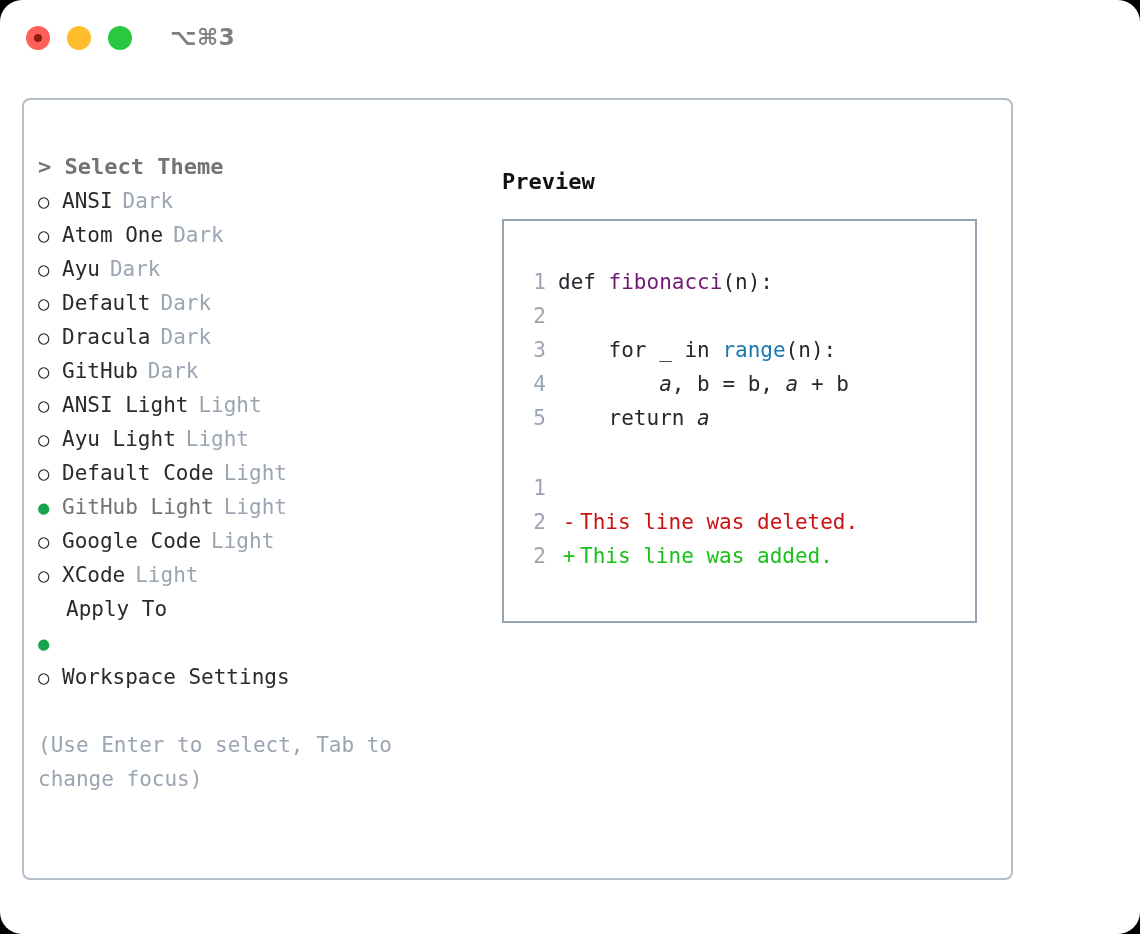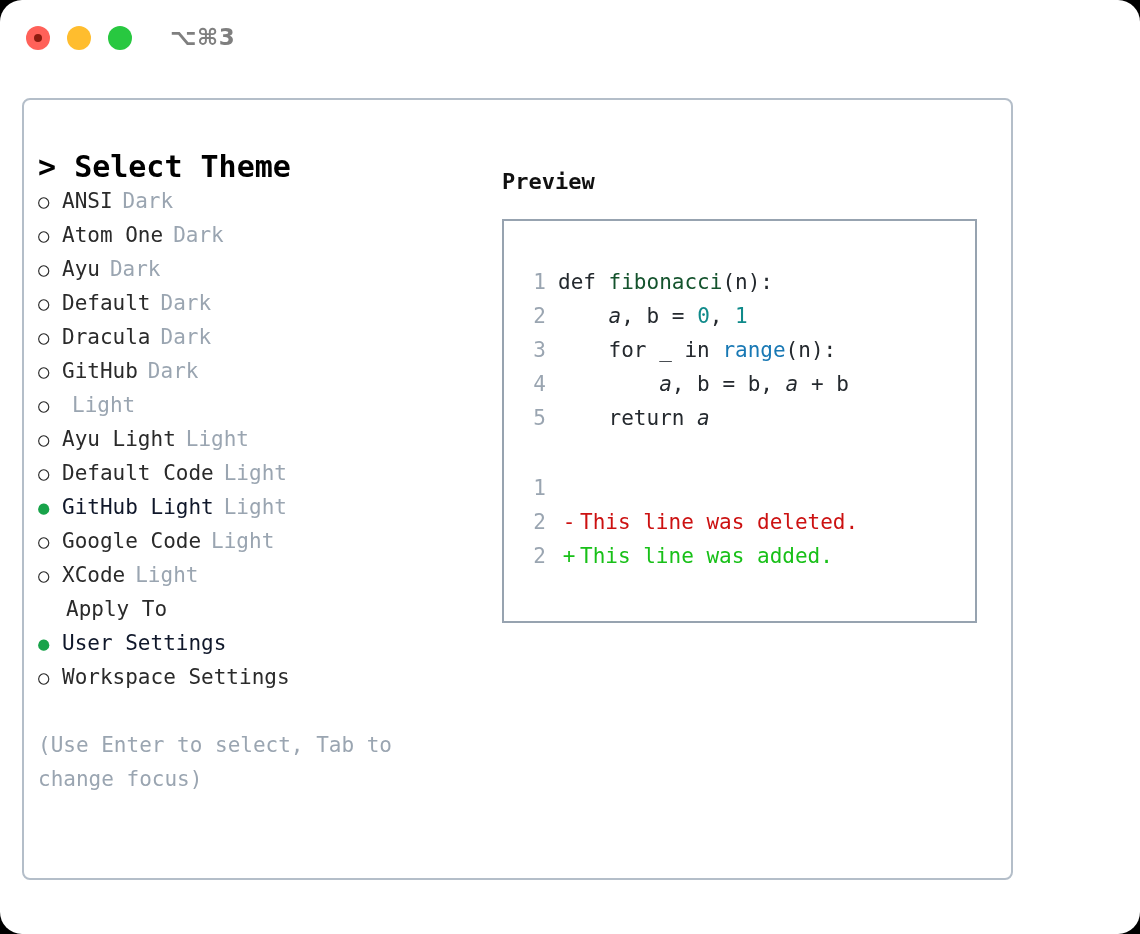--- a/index.html
+++ b/index.html
@@ -85,44 +85,44 @@
   }
 
   
   .left-col {
     position: absolute;
     left: 14px;
     top: 50px;
     width: 440px;
   }
   .section-header {
-    font-size: 30px;
+    font-size: 22px;
     font-weight: 700;
-    color: #000000;
+    color: #737373;
     line-height: 34px;
     white-space: pre;
   }
   .opt-row {
     display: flex;
     align-items: baseline;
     font-size: 21px;
     line-height: 34px;
     color: #2a2a2a;
     white-space: pre;
   }
   .bullet {
     width: 24px;
     flex: 0 0 24px;
     font-size: 19px;
     line-height: 34px;
     color: #2a2a2a;
   }
   .opt-row.selected .bullet { color: #18a34a; }
   .opt-name { color: #2a2a2a; }
-  .opt-row.selected .opt-name { color: #0f172a; }
+  .opt-row.selected .opt-name { color: #737373; }
   .opt-tag {
     color: #9aa5b1;
     padding-left: 10px;
   }
 
   .subsection {
   }
   .subsection-title {
     font-size: 21px;
     color: #2a2a2a;
@@ -176,21 +176,21 @@
     padding-right: 12px;
   }
   .marker {
     width: 22px;
     flex: 0 0 22px;
     text-align: center;
   }
   .code-text { color: #24292e; }
   .gap { height: 36px; }
 
-  .tok-fn      { color: #14532d; }
+  .tok-fn      { color: #701a75; }
   .tok-num     { color: #0f8a8a; }
   .tok-builtin { color: #1878b4; }
   .tok-plain   { color: #24292e; }
   .tok-var     { color: #24292e; font-style: italic; }
 
   .diff-context .code-text { color: #6a737d; }
   .diff-del .marker, .diff-del .code-text { color: #cc1111; }
   .diff-add .marker, .diff-add .code-text { color: #18c018; }
 </style>
 </head>
@@ -213,45 +213,45 @@
 
       <div class="section-header"><span>&gt; </span><span>Select Theme</span></div>
 
       <div id="theme-list">
           <div class="opt-row"><span class="bullet">○</span><span class="opt-name">ANSI</span><span class="opt-tag">Dark</span></div>
           <div class="opt-row"><span class="bullet">○</span><span class="opt-name">Atom One</span><span class="opt-tag">Dark</span></div>
           <div class="opt-row"><span class="bullet">○</span><span class="opt-name">Ayu</span><span class="opt-tag">Dark</span></div>
           <div class="opt-row"><span class="bullet">○</span><span class="opt-name">Default</span><span class="opt-tag">Dark</span></div>
           <div class="opt-row"><span class="bullet">○</span><span class="opt-name">Dracula</span><span class="opt-tag">Dark</span></div>
           <div class="opt-row"><span class="bullet">○</span><span class="opt-name">GitHub</span><span class="opt-tag">Dark</span></div>
-          <div class="opt-row"><span class="bullet">○</span><span class="opt-tag">Light</span></div>
+          <div class="opt-row"><span class="bullet">○</span><span class="opt-name">ANSI Light</span><span class="opt-tag">Light</span></div>
           <div class="opt-row"><span class="bullet">○</span><span class="opt-name">Ayu Light</span><span class="opt-tag">Light</span></div>
           <div class="opt-row"><span class="bullet">○</span><span class="opt-name">Default Code</span><span class="opt-tag">Light</span></div>
           <div class="opt-row selected"><span class="bullet">●</span><span class="opt-name">GitHub Light</span><span class="opt-tag">Light</span></div>
           <div class="opt-row"><span class="bullet">○</span><span class="opt-name">Google Code</span><span class="opt-tag">Light</span></div>
           <div class="opt-row"><span class="bullet">○</span><span class="opt-name">XCode</span><span class="opt-tag">Light</span></div>
         </div>
 
       <div class="subsection">
         <div class="subsection-title">Apply To</div>
         <div id="apply-list">
-            <div class="opt-row selected"><span class="bullet">●</span><span class="opt-name">User Settings</span></div>
+            <div class="opt-row selected"><span class="bullet">●</span></div>
             <div class="opt-row"><span class="bullet">○</span><span class="opt-name">Workspace Settings</span></div>
           </div>
       </div>
 
       <div class="hint">(Use Enter to select, Tab to change focus)</div>
     </div>
 
     <div class="right-col">
       <div class="preview-title">Preview</div>
       <div class="preview-box">
         <div id="code-block">
             <div class="code-line"><span class="lineno">1</span><span class="code-text"><span class="tok-plain">def </span><span class="tok-fn">fibonacci</span><span class="tok-plain">(n):</span></span></div>
-            <div class="code-line"><span class="lineno">2</span><span class="code-text"><span class="tok-plain">    </span><span class="tok-var">a</span><span class="tok-plain">, </span><span class="tok-plain">b</span><span class="tok-plain"> = </span><span class="tok-num">0</span><span class="tok-plain">, </span><span class="tok-num">1</span></span></div>
+            <div class="code-line"><span class="lineno">2</span></div>
             <div class="code-line"><span class="lineno">3</span><span class="code-text"><span class="tok-plain">    for _ in </span><span class="tok-builtin">range</span><span class="tok-plain">(n):</span></span></div>
             <div class="code-line"><span class="lineno">4</span><span class="code-text"><span class="tok-plain">        </span><span class="tok-var">a</span><span class="tok-plain">, b = b, </span><span class="tok-var">a</span><span class="tok-plain"> + b</span></span></div>
             <div class="code-line"><span class="lineno">5</span><span class="code-text"><span class="tok-plain">    return </span><span class="tok-var">a</span></span></div>
           </div>
         <div class="gap"></div>
         <div id="diff-block">
             <div class="code-line diff-context"><span class="lineno">1</span><span class="marker"> </span></div>
             <div class="code-line diff-del"><span class="lineno">2</span><span class="marker">-</span><span class="code-text">This line was deleted.</span></div>
             <div class="code-line diff-add"><span class="lineno">2</span><span class="marker">+</span><span class="code-text">This line was added.</span></div>
           </div>

